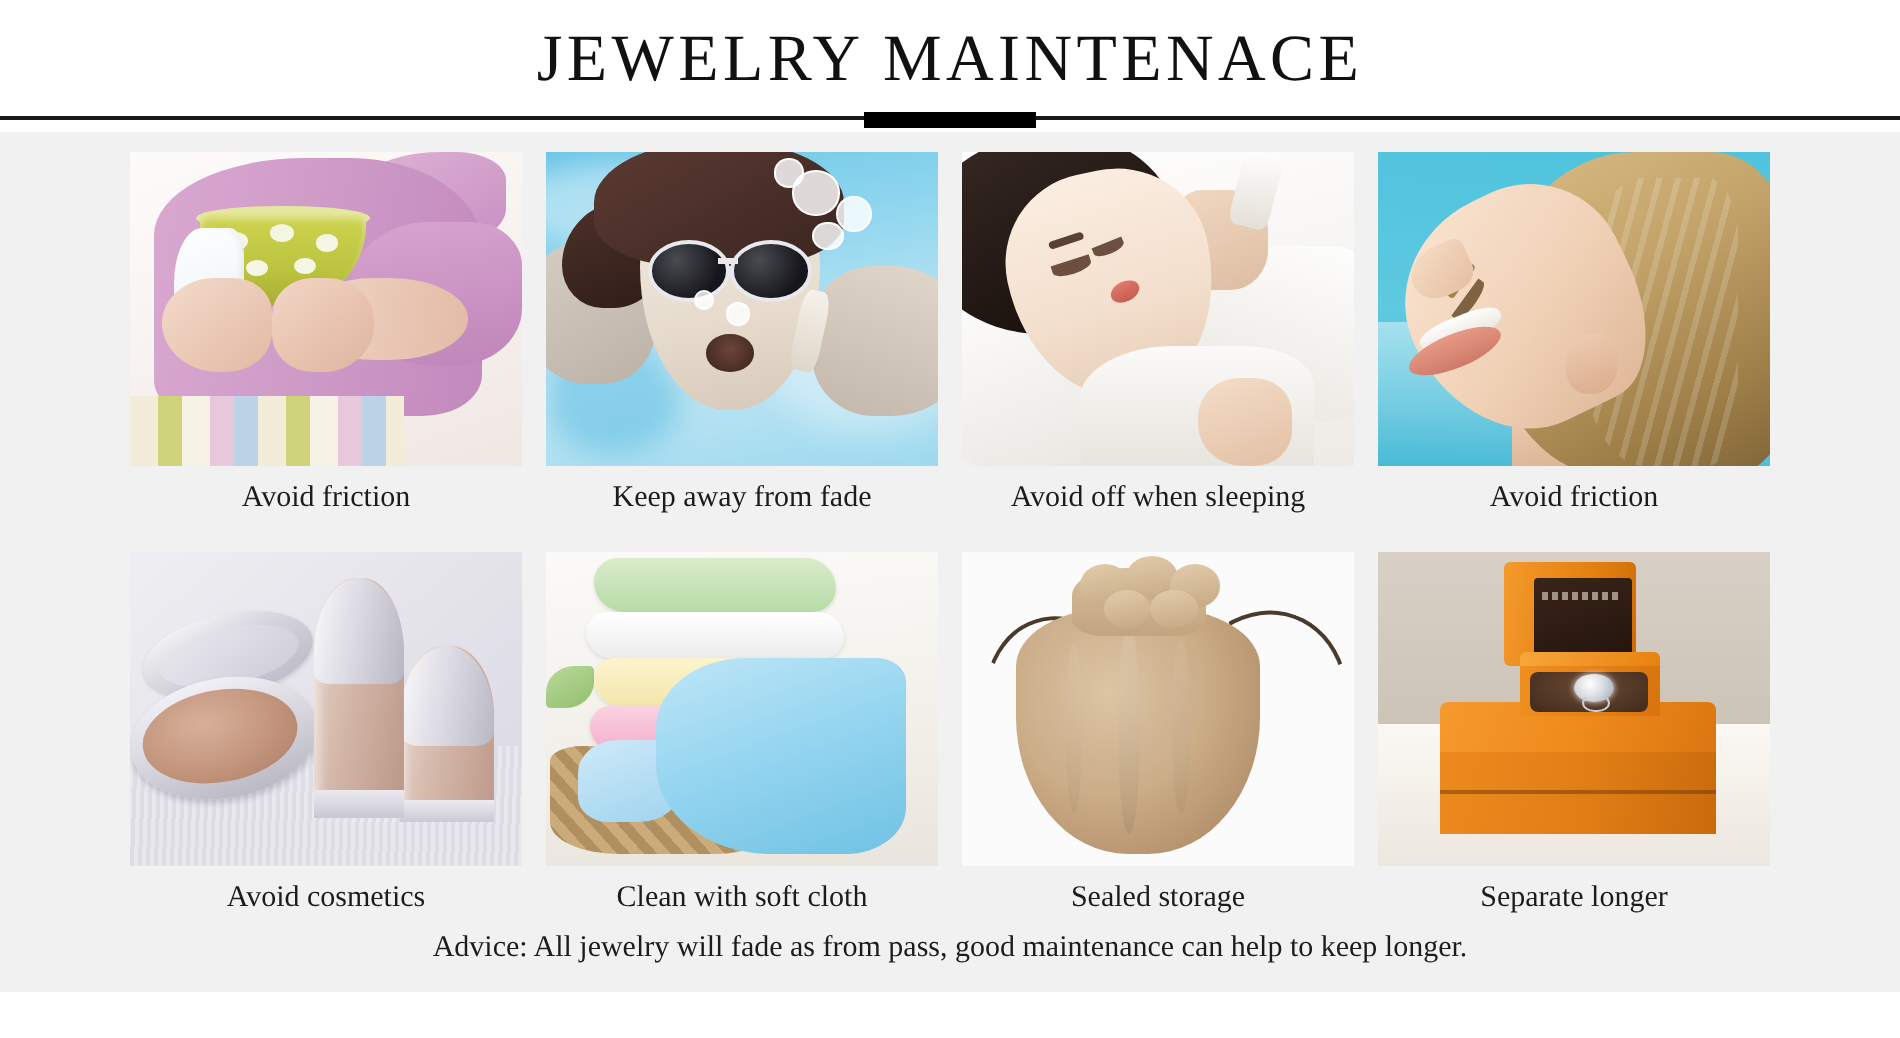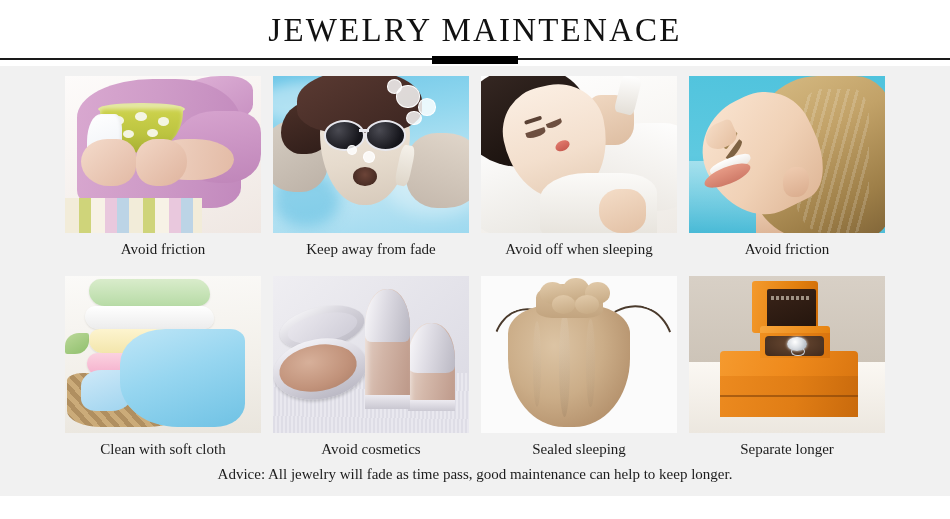--- a/index.html
+++ b/index.html
@@ -480,69 +480,69 @@
         </div>
         <div class="caption">Avoid friction</div>
       </div>
 
     </div>
 
     <div class="grid-row row-2">
 
       <div class="cell">
         <div class="thumb">
-          <div class="sc k-bg"></div>
-          <div class="sc k-leaf"></div>
-          <div class="sc k-towel k-green"></div>
-          <div class="sc k-towel k-white"></div>
-          <div class="sc k-towel k-yellow"></div>
-          <div class="sc k-towel k-pink"></div>
-          <div class="sc k-basket"></div>
-          <div class="sc k-cloth2"></div>
-          <div class="sc k-blueDrape"></div>
-        </div>
-        <div class="caption">Clean with soft cloth</div>
-      </div>
-
-      <div class="cell">
-        <div class="thumb">
           <div class="sc c-bg"></div>
           <div class="sc c-surface"></div>
           <div class="sc c-lid"></div>
           <div class="sc c-lidMirror"></div>
           <div class="sc c-base"></div>
           <div class="sc c-powder"></div>
           <div class="sc c-bottle2"></div>
           <div class="sc c-cap2"></div>
           <div class="sc c-foot2"></div>
           <div class="sc c-bottle1"></div>
           <div class="sc c-cap1"></div>
           <div class="sc c-foot1"></div>
         </div>
         <div class="caption">Avoid cosmetics</div>
+      </div>
+
+      <div class="cell">
+        <div class="thumb">
+          <div class="sc k-bg"></div>
+          <div class="sc k-leaf"></div>
+          <div class="sc k-towel k-green"></div>
+          <div class="sc k-towel k-white"></div>
+          <div class="sc k-towel k-yellow"></div>
+          <div class="sc k-towel k-pink"></div>
+          <div class="sc k-basket"></div>
+          <div class="sc k-cloth2"></div>
+          <div class="sc k-blueDrape"></div>
+        </div>
+        <div class="caption">Clean with soft cloth</div>
       </div>
 
       <div class="cell">
         <div class="thumb">
           <div class="sc p-bg"></div>
           <div class="sc p-cord" style="left:6%;top:20%;width:40%;height:66%;transform:rotate(-18deg)"></div>
           <div class="sc p-cord" style="left:52%;top:18%;width:44%;height:70%;transform:rotate(20deg) scaleX(-1)"></div>
           <div class="sc p-body">
             <div class="sc p-fold" style="left:42%;top:6%;width:9%;height:86%;opacity:.5"></div>
             <div class="sc p-fold" style="left:20%;top:14%;width:7%;height:70%;opacity:.3"></div>
             <div class="sc p-fold" style="left:64%;top:12%;width:7%;height:72%;opacity:.3"></div>
           </div>
           <div class="sc p-neck"></div>
           <div class="sc p-ruffle" style="left:30%;top:4%;width:13%;height:14%"></div>
           <div class="sc p-ruffle" style="left:42%;top:1%;width:13%;height:14%"></div>
           <div class="sc p-ruffle" style="left:53%;top:4%;width:13%;height:14%"></div>
           <div class="sc p-ruffle" style="left:36%;top:12%;width:12%;height:12%"></div>
           <div class="sc p-ruffle" style="left:48%;top:12%;width:12%;height:12%"></div>
         </div>
-        <div class="caption">Sealed sleeping</div>
+        <div class="caption">Sealed storage</div>
       </div>
 
       <div class="cell">
         <div class="thumb">
           <div class="sc o-bgTop"></div>
           <div class="sc o-bgBot"></div>
           <div class="sc o-bigTop"></div>
           <div class="sc o-bigFront"></div>
           <div class="sc o-bigSeam"></div>
           <div class="sc o-lid"></div>
@@ -552,16 +552,16 @@
           <div class="sc o-smallBase"></div>
           <div class="sc o-cushion"></div>
           <div class="sc o-ring"></div>
           <div class="sc o-ringBand"></div>
         </div>
         <div class="caption">Separate longer</div>
       </div>
 
     </div>
 
-    <div class="footer-advice">Advice: All jewelry will fade as time pass, good maintenance can help to keep longer.</div>
+    <div class="footer-advice">Advice: All jewelry will fade as from pass, good maintenance can help to keep longer.</div>
 
   </div>
 </div>
 
 </body></html>

